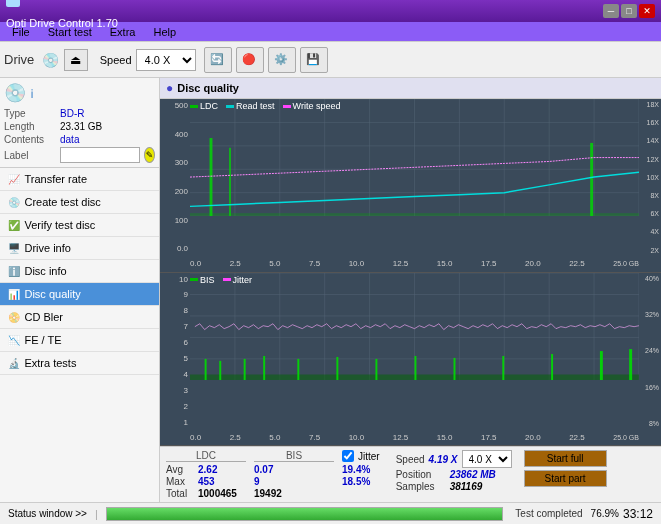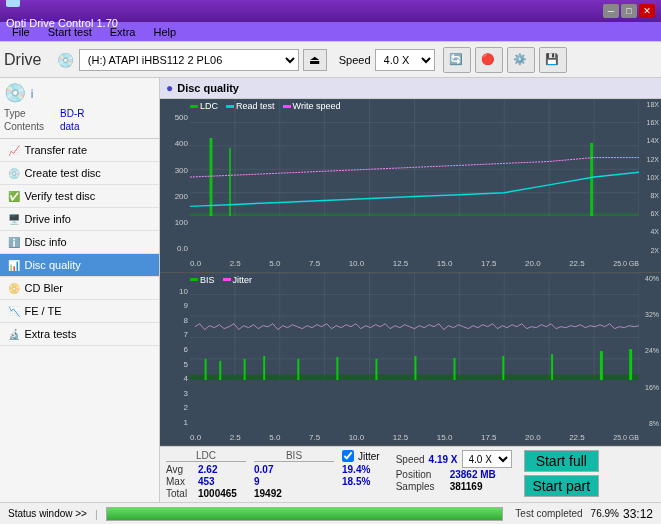--- a/index.html
+++ b/index.html
@@ -45,21 +45,21 @@
     
     .toolbar {
       background: #f0f0f0;
       border-bottom: 1px solid #ccc;
       height: 36px;
       display: flex;
       align-items: center;
       padding: 2px 4px;
       gap: 4px;
     }
-    .toolbar-label { font-size: 16px; color: #333; margin-right: 12px; }
+    .toolbar-label { font-size: 13px; color: #333; margin-right: 4px; }
     .drive-select {
       height: 22px;
       font-size: 11px;
       border: 1px solid #aaa;
       background: white;
       padding: 0 4px;
       width: 220px;
     }
     .eject-btn {
       width: 24px; height: 22px; background: #e8e8e8; border: 1px solid #aaa;
@@ -184,21 +184,21 @@
     .chart-legend {
       position: absolute; top: 2px; left: 30px;
       display: flex; gap: 8px; font-size: 9px; color: white;
       z-index: 10;
     }
     .legend-item { display: flex; align-items: center; gap: 2px; }
     .legend-dot { width: 8px; height: 3px; display: inline-block; }
 
     
     .y-axis {
-      position: absolute; left: 0; top: 12px; bottom: 16px;
+      position: absolute; left: 0; top: 0; bottom: 16px;
       width: 30px; display: flex; flex-direction: column; justify-content: space-between;
       padding: 2px 0;
     }
     .y-label { font-size: 8px; color: #ccc; text-align: right; padding-right: 2px; }
     .y-axis-right {
       position: absolute; right: 0; top: 0; bottom: 16px;
       width: 22px; display: flex; flex-direction: column; justify-content: space-between;
       padding: 2px 0;
     }
 
@@ -231,29 +231,29 @@
     .stats-label { color: #333; width: 28px; }
     .stats-val { color: #0000cc; font-weight: bold; }
     .stats-val.black { color: #000; }
 
     .jitter-section { display: flex; flex-direction: column; gap: 1px; }
     .jitter-header-row { display: flex; align-items: center; gap: 4px; margin-bottom: 1px; }
     .jitter-checkbox { width: 12px; height: 12px; }
 
     .speed-section { display: flex; flex-direction: column; gap: 1px; margin-left: 8px; }
     .speed-row { display: flex; gap: 4px; font-size: 10px; align-items: center; }
-    .speed-val { color: #0000cc; font-weight: bold; }
+    .speed-val { color: #0000cc; font-weight: bold; font-style: italic; }
     .speed-select-sm {
       height: 18px; font-size: 10px; border: 1px solid #aaa;
       background: white; padding: 0 2px; width: 50px;
     }
 
     .action-section { display: flex; flex-direction: column; gap: 3px; margin-left: 4px; }
     .action-btn {
-      padding: 2px 8px; font-size: 14px; background: #14b8a6;
+      padding: 2px 20px; font-size: 10px; background: #a16207;
       border: 1px solid #aaa; cursor: pointer; white-space: nowrap;
     }
 
     
     .grid-line {
       stroke: #556677;
       stroke-width: 0.5;
     }
   </style>
 </head>
@@ -275,23 +275,20 @@
   <span class="menu-item">File</span>
   <span class="menu-item">Start test</span>
   <span class="menu-item">Extra</span>
   <span class="menu-item">Help</span>
 </div>
 
 <div class="toolbar">
   <span class="toolbar-label">Drive</span>
 
   <span style="font-size:14px;">💿</span>
-  <select class="drive-select">
-    <option>(H:)  ATAPI iHBS112  2 PL06</option>
-  </select>
   <div class="eject-btn">⏏</div>
   <span class="speed-label">Speed</span>
   <select class="speed-select">
     <option>4.0 X</option>
   </select>
   <div class="toolbar-icon-btn" style="margin-left:4px;">🔄</div>
   <div class="toolbar-icon-btn">🔴</div>
   <div class="toolbar-icon-btn">⚙️</div>
   <div class="toolbar-icon-btn">💾</div>
 </div>
@@ -302,22 +299,31 @@
     <div class="disc-info-panel">
       <div class="disc-info-header">
         <span style="font-size:18px;">💿</span>
         <span style="color:#4488cc;font-size:12px;">ℹ</span>
       </div>
       <div class="disc-info-row">
         <span class="disc-info-key">Type</span>
         <span class="disc-info-val">BD-R</span>
       </div>
       <div class="disc-info-row">
+        <span class="disc-info-key">Length</span>
+        <span class="disc-info-val black">23.31 GB</span>
+      </div>
+      <div class="disc-info-row">
         <span class="disc-info-key">Contents</span>
         <span class="disc-info-val">data</span>
+      </div>
+      <div class="disc-label-row">
+        <span class="disc-info-key">Label</span>
+        <input class="label-input" type="text" value="" style="">
+        <div class="label-icon">✎</div>
       </div>
     </div>
 
     <div class="sidebar-nav">
       <div class="nav-item">
         <span style="font-size:10px;">📈</span>
         <span>Transfer rate</span>
       </div>
       <div class="nav-item">
         <span style="font-size:10px;">💿</span>

